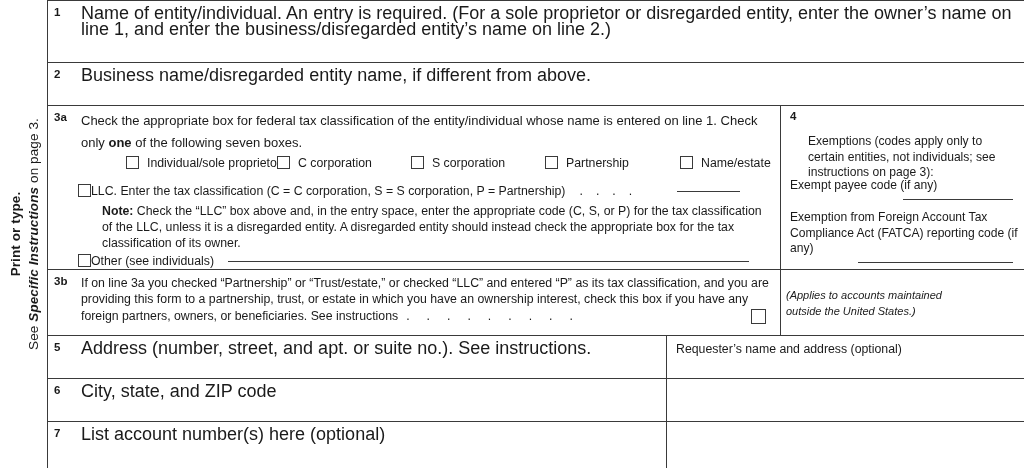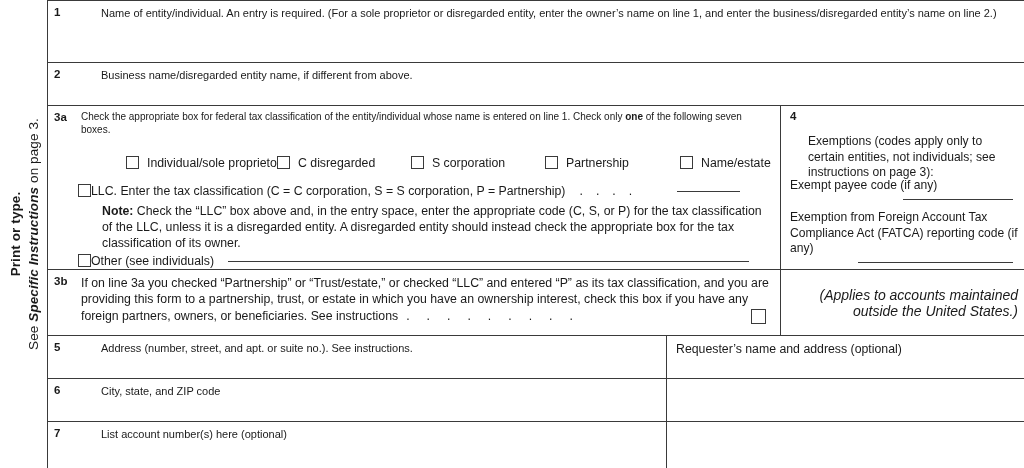--- a/index.html
+++ b/index.html
@@ -69,23 +69,22 @@
     top: 5px;
     font-size: 11.5px;
     font-weight: bold;
     width: 26px;
   }
   .row-text {
     position: absolute;
     left: 33px;
     top: 4px;
     right: 8px;
-    font-size: 11px;
+    font-size: 18px;
     line-height: 16.2px;
-    margin-left: 20px;
   }
 
   
   #row1 { top: 0px; height: 63px; border-top: 1.4px solid #3a3a3a; }
   
   #row2 { top: 62px; height: 44px; }
   
   #row3a { top: 105px; height: 165px; }
   
   #row3b { top: 269px; height: 67px; }
@@ -129,22 +128,22 @@
     left: 10px; top: 5px;
     font-size: 12.3px;
     line-height: 16px;
   }
 
   
   .cls-intro {
     position: absolute;
     left: 33px; top: 4px;
     width: 690px;
-    font-size: 10px;
-    line-height: 13px;
+    font-size: 13px;
+    line-height: 22px;
   }
   .cls-intro b { font-weight: bold; }
 
   .cb {
     display: inline-block;
     width: 13px; height: 13px;
     border: 1.4px solid #3a3a3a;
     background: #fff;
     vertical-align: -2px;
   }
@@ -260,22 +259,22 @@
     left: 78px; top: 156px;
     width: 155px;
     border-bottom: 1.4px solid #3a3a3a;
   }
 
   .applies-note {
     position: absolute;
     left: 738px;
     top: 18px;
     width: 232px;
-    text-align: right;
-    font-size: 14px;
+    text-align: left;
+    font-size: 11px;
     font-style: italic;
     line-height: 15.6px;
   }
 
   
   #b3-text {
     position: absolute;
     left: 33px; top: 5px;
     width: 690px;
     font-size: 12.3px;
@@ -320,21 +319,21 @@
       <div class="row-text">Business name/disregarded entity name, if different from above.</div>
     </div>
 
     <div class="row" id="row3a">
       <div class="row-num">3a</div>
 
       <div class="cls-intro"><span>Check the appropriate box for federal tax classification of the entity/individual whose name is entered on line 1. Check only </span><b>one</b><span> of the following seven boxes.</span></div>
 
       <div class="cbrow" id="cb-line-1">
         <span class="opt"><span class="cb"></span><span class="lbl">Individual/sole proprietor</span></span>
-        <span class="opt"><span class="cb"></span><span class="lbl">C disregarded</span></span>
+        <span class="opt"><span class="cb"></span><span class="lbl">C corporation</span></span>
         <span class="opt"><span class="cb"></span><span class="lbl">S corporation</span></span>
         <span class="opt"><span class="cb"></span><span class="lbl">Partnership</span></span>
         <span class="opt"><span class="cb"></span><span class="lbl">Name/estate</span></span>
       </div>
 
       <div id="llc-line"><span class="cb"></span><span class="lbl">LLC. Enter the tax classification (C = C corporation, S = S corporation, P = Partnership)</span><span class="leaders"><span>.</span><span>.</span><span>.</span><span>.</span></span><span class="blankline"></span></div>
 
       <div id="llc-note"><b>Note:</b><span> Check the “LLC” box above and, in the entry space, enter the appropriate code (C, S, or P) for the tax classification of the LLC, unless it is a disregarded entity. A disregarded entity should instead check the appropriate box for the tax classification of its owner.</span></div>
 
       <div id="other-line"><span class="cb"></span><span class="lbl">Other (see individuals)</span><span class="longblank"></span></div>

